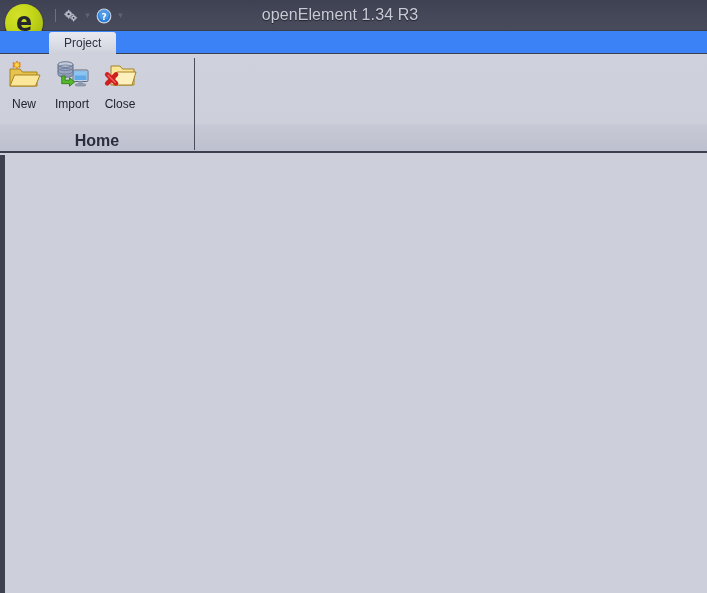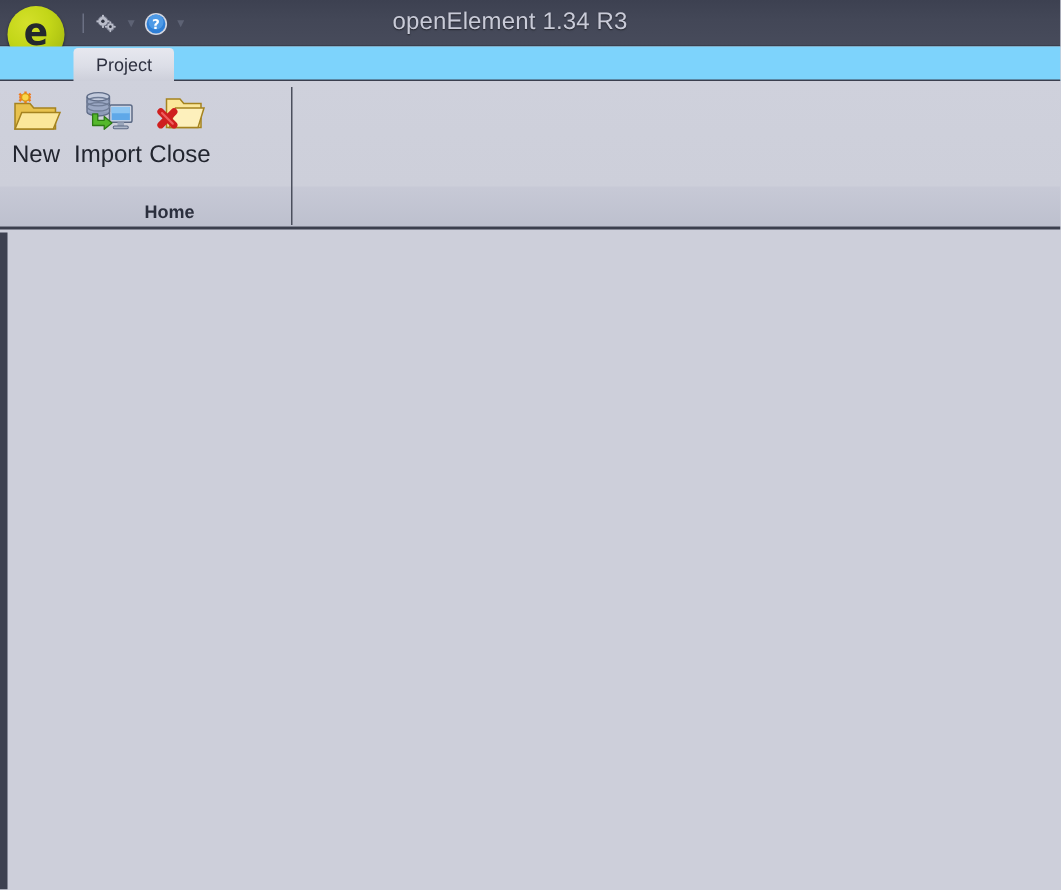--- a/index.html
+++ b/index.html
@@ -98,21 +98,21 @@
     color: #5d6274;
     font-size: 8px;
     line-height: 1;
   }
 
   
   .tabstrip {
     position: absolute;
     left: 0; top: 31px;
     width: 707px; height: 23px;
-    background: #7dd3fc;
+    background: #3b82f6;
     border-bottom: 1px solid #3b3f4e;
     box-sizing: border-box;
   }
   .tab {
     position: absolute;
     left: 49px; top: 1px;
     height: 22px;
     padding: 0 15px;
     background: linear-gradient(to bottom, #e7e8ef 0%, #dcdee7 55%, #cdcfda 100%);
     border-top-left-radius: 3px;
@@ -149,31 +149,31 @@
     display: flex;
     flex-direction: column;
     align-items: center;
   }
   .rib-btn .icon-box {
     width: 34px; height: 34px;
     position: relative;
   }
   .rib-btn .rib-label {
     margin-top: 5px;
-    font-size: 16px;
+    font-size: 12px;
     color: #22252f;
     line-height: 14px;
     white-space: nowrap;
   }
   .group-title {
     position: absolute;
-    left: 16px; bottom: 3px;
+    left: 0; bottom: 3px;
     width: 194px;
     text-align: center;
-    font-size: 12px;
+    font-size: 16px;
     font-weight: bold;
     color: #2b2f3d;
     line-height: 14px;
   }
   .group-divider {
     position: absolute;
     left: 194px; top: 4px;
     width: 1px; height: 92px;
     background: #4b4f5d;
   }

